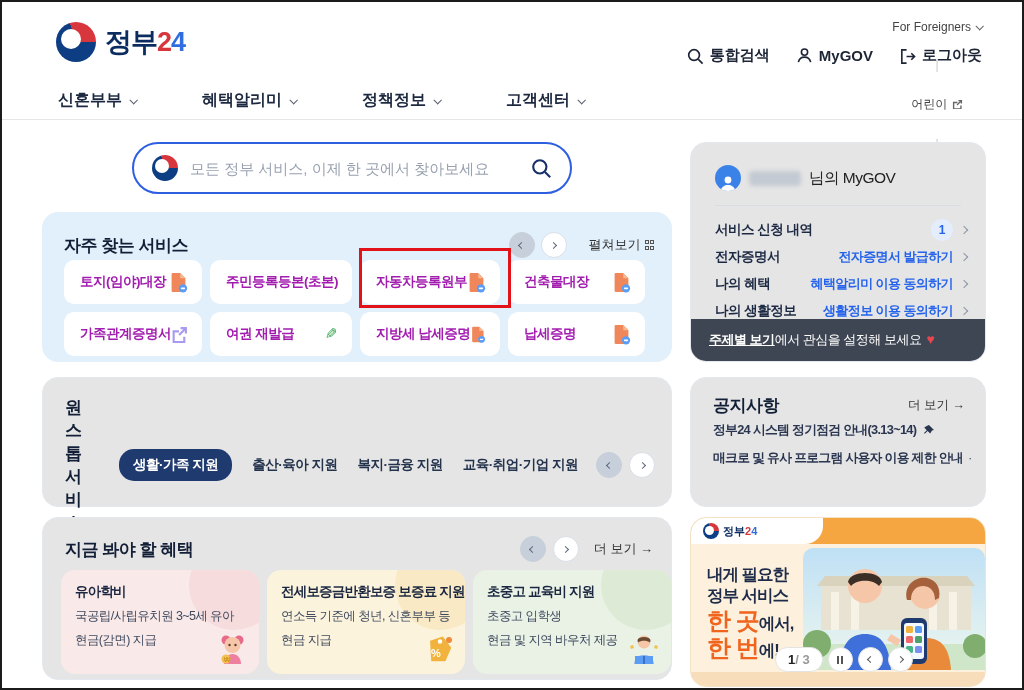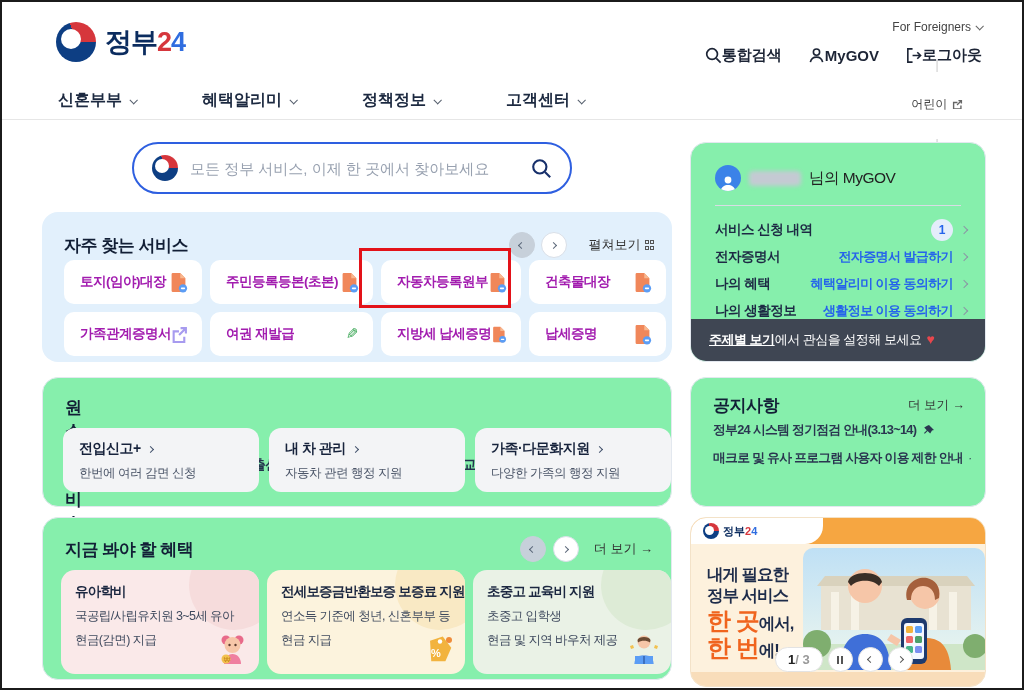--- a/index.html
+++ b/index.html
@@ -20,21 +20,21 @@
   .gov-symbol.xs::after { left:2px; top:2.5px; width:9px; height:9px; }
   .logo-text { font-size:27px; font-weight:bold; color:#0b2c5f; letter-spacing:-1px; }
   .logo-text .n2 { color:#d6363c; } .logo-text .n4 { color:#2f6de0; }
 
   .util-row { position:absolute; top:18px; right:40px; display:flex; align-items:center; gap:24px;
     font-size:12px; color:#444;flex-direction:column; }
   .util-item { display:flex; align-items:center; gap:5px; cursor:pointer; }
   .util-sep { color:#ccc; }
   .action-row { position:absolute; top:44px; right:40px; display:flex; align-items:center; gap:26px;
     font-size:15px; font-weight:bold; color:#1c2435; }
-  .action-item { display:flex; align-items:center; cursor:pointer; }
+  .action-item { display:flex; align-items:flex-end; gap:6px; cursor:pointer; }
 
   .chev { display:inline-block; width:6px; height:6px; border-right:1.6px solid #666; border-bottom:1.6px solid #666; }
   .chev.down { transform:rotate(45deg) translateY(-1px); }
   .chev.right { transform:rotate(-45deg); }
   .chev.left  { transform:rotate(135deg); }
 
   
   .nav { position:absolute; top:80px; left:0; width:100%; height:38px; border-bottom:1px solid #e6e6e6;
     display:flex; align-items:center; gap:0; padding-left:56px; }
   .nav-item { display:flex; align-items:center; gap:8px; font-size:16px; font-weight:bold; color:#1c2940;
@@ -42,39 +42,39 @@
   .nav-item .chev { border-color:#57606e; }
 
   
   .search-bar { position:absolute; left:130px; top:140px; width:440px; height:52px; border:2px solid #2e5fe0;
     border-radius:28px; background:#fff; display:flex; align-items:center; padding:0 18px; gap:12px; }
   .search-input { flex:1; border:none; outline:none; font-size:15px; color:#0f172a; background:transparent;
     font-family:inherit; }
   .search-input::placeholder { color:#98a1b0; }
 
   
-  .panel { position:absolute; border-radius:16px; background:#86efac; border:1px solid #e3e8ef; }
+  .panel { position:absolute; border-radius:16px; background:#e5e5e5; border:1px solid #e3e8ef; }
   .panel-title { font-size:17px; font-weight:bold; color:#121f36; letter-spacing:-0.5px; }
 
   .circle-btn { width:26px; height:26px; border-radius:50%; display:flex; align-items:center; justify-content:center; cursor:pointer; }
   .circle-btn.gray { background:#c7d0da; border:1px solid #c7d0da; }
   .circle-btn.white { background:#fff; border:1px solid #d9dfe8; }
   .circle-btn .chev { width:5px; height:5px; border-color:#5a6778; }
 
   
   .frequent { left:40px; top:210px; width:630px; height:150px; background:#e2f0fc; border:none; }
   .frequent-head { position:absolute; left:22px; right:18px; top:20px; display:flex; align-items:center; }
   .frequent-controls { margin-left:auto; display:flex; align-items:center; gap:6px; }
   .expand-label { font-size:13px; color:#333; margin-left:16px; display:flex; align-items:center; gap:4px; cursor:pointer; }
   .svc-row { position:absolute; left:22px; display:flex; gap:8px; }
   .svc-row.r1 { top:48px; } .svc-row.r2 { top:100px; }
   .svc-chip { height:44px; background:#fff; border-radius:10px; display:flex; align-items:center;
     justify-content:space-between; padding:0 14px 0 16px; cursor:pointer; }
   .svc-chip .lbl { font-size:13.5px; font-weight:bold; color:#a21caf; letter-spacing:-0.5px; white-space:nowrap; }
-  .w1 { width:138px; } .w2 { width:163px; } .w3 { width:140px; } .w4 { width:137px; }
+  .w1 { width:138px; } .w2 { width:142px; } .w3 { width:140px; } .w4 { width:137px; }
   .hl-box { position:absolute; left:317px; top:36px; width:152px; height:60px; border:3px solid #e31219; z-index:5; pointer-events:none; }
 
   
   .onestop { left:40px; top:375px; width:630px; height:130px; }
   .onestop-head { position:absolute; left:22px; right:16px; top:18px; display:flex; align-items:center; gap:18px; }
   .tabs { display:flex; align-items:center; gap:20px; margin-left:14px; }
   .tab { font-size:13.5px; font-weight:bold; color:#23324d; cursor:pointer; white-space:nowrap; letter-spacing:-0.5px; }
   .tab.active { background:#1e3a6e; color:#fff; border-radius:15px; padding:7px 14px; }
   .onestop-arrows { margin-left:auto; display:flex; gap:7px; }
   .os-cards { position:absolute; left:20px; top:50px; display:flex; gap:10px; }
@@ -349,43 +349,20 @@
         <span class="tab">교육·취업·기업 지원</span>
       </span>
       <span class="onestop-arrows">
         <span class="circle-btn gray">
             <i class="chev left"></i>
           </span>
         <span class="circle-btn white">
             <i class="chev right"></i>
           </span>
       </span>
-    </div>
-    <div class="os-cards">
-      <div class="os-card">
-        <div class="t">
-            <span>전입신고+</span>
-            <i class="chev right"></i>
-          </div>
-        <div class="d">한번에 여러 감면 신청</div>
-      </div>
-      <div class="os-card">
-        <div class="t">
-            <span>내 차 관리</span>
-            <i class="chev right"></i>
-          </div>
-        <div class="d">자동차 관련 행정 지원</div>
-      </div>
-      <div class="os-card">
-        <div class="t">
-            <span>가족·다문화지원</span>
-            <i class="chev right"></i>
-          </div>
-        <div class="d">다양한 가족의 행정 지원</div>
-      </div>
     </div>
   </div>
 
   <div class="panel benefits">
     <div class="benefits-head">
       <span class="panel-title">지금 봐야 할 혜택</span>
       <span class="benefits-controls">
         <span class="circle-btn gray">
             <i class="chev left"></i>
           </span>

